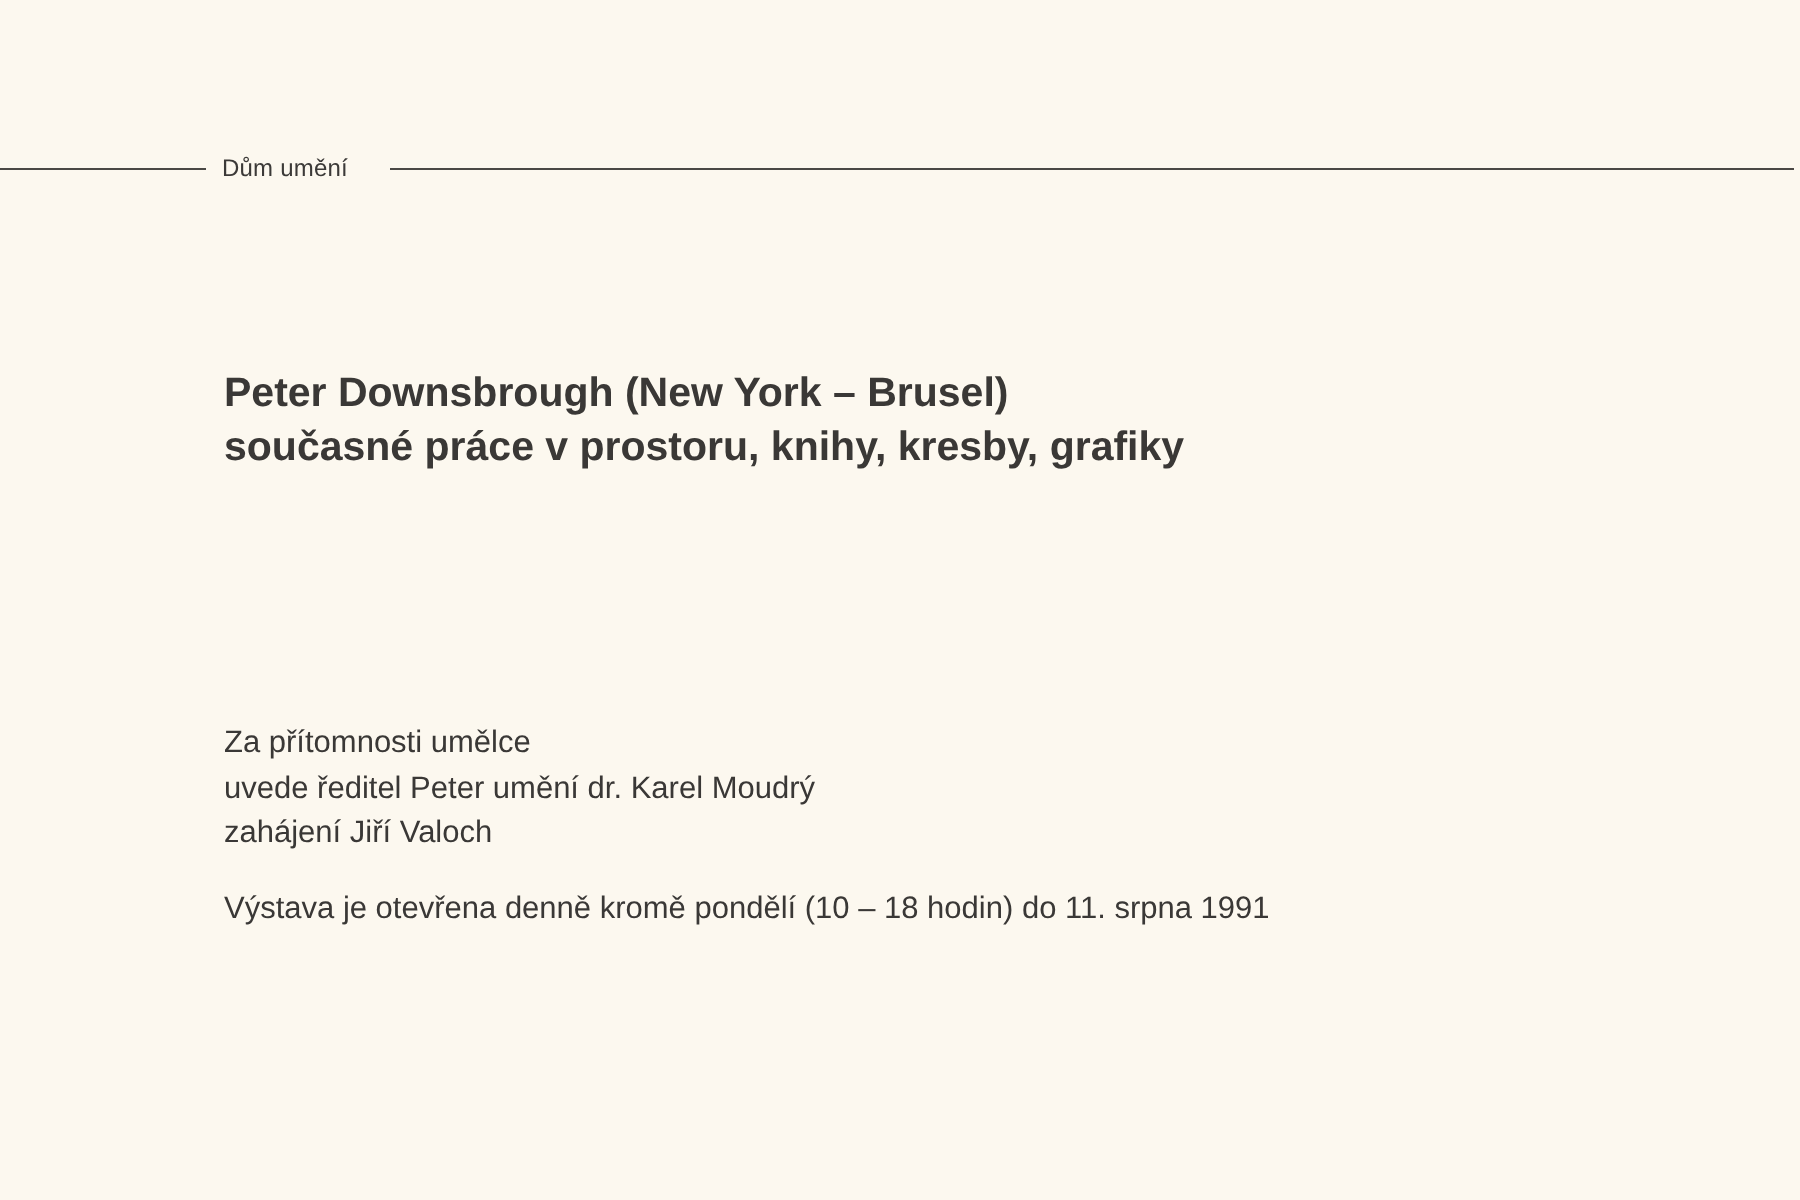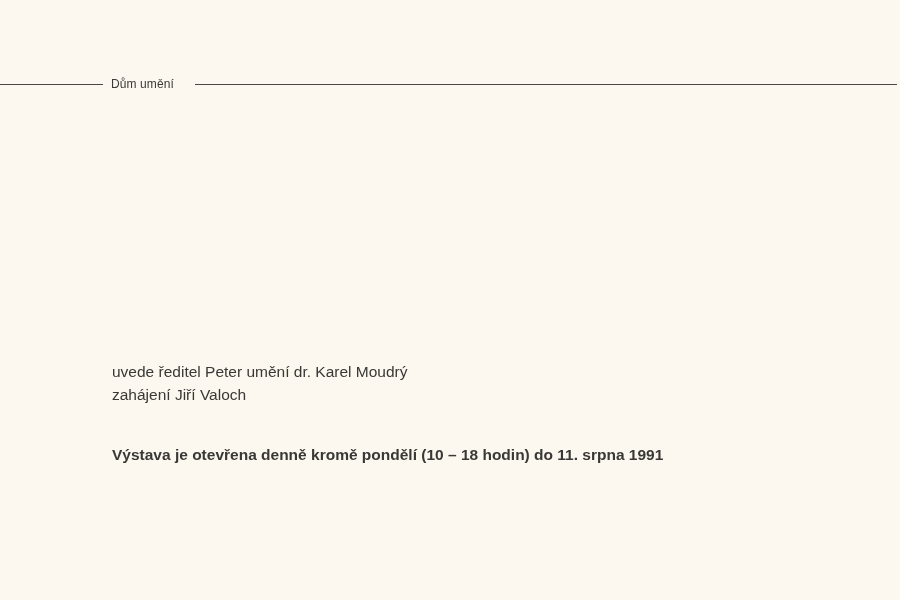--- a/index.html
+++ b/index.html
@@ -56,37 +56,40 @@
     .para {
       position: absolute;
       left: 112px;
       font-size: 15.5px;
       line-height: 22.5px;
       color: #3a3836;
       white-space: nowrap;
     }
     .para-1 { top: 277px; }
     .para-2 { top: 361px; }
-    .para-3 { top: 444px; font-weight: bold; }
+    .para-3 { top: 444px; }
     .line { display: block; }
   </style>
 </head>
 <body>
 
 <div class="card">
 
   <div class="header-rule rule-left"></div>
   <div class="header-label">Dům umění</div>
   <div class="header-rule rule-right"></div>
 
   <div class="title-block">
+    <div class="title-line">Peter Downsbrough (New York – Brusel)</div>
+    <div class="title-line">současné práce v prostoru, knihy, kresby, grafiky</div>
   </div>
 
 
   <div class="para para-2">
+    <span class="line">Za přítomnosti umělce</span>
     <span class="line">uvede ředitel Peter umění dr. Karel Moudrý</span>
     <span class="line">zahájení Jiří Valoch</span>
   </div>
 
   <div class="para para-3">
     <span class="line">Výstava je otevřena denně kromě pondělí (10 – 18 hodin) do 11. srpna 1991</span>
   </div>
 
 </div>
 

